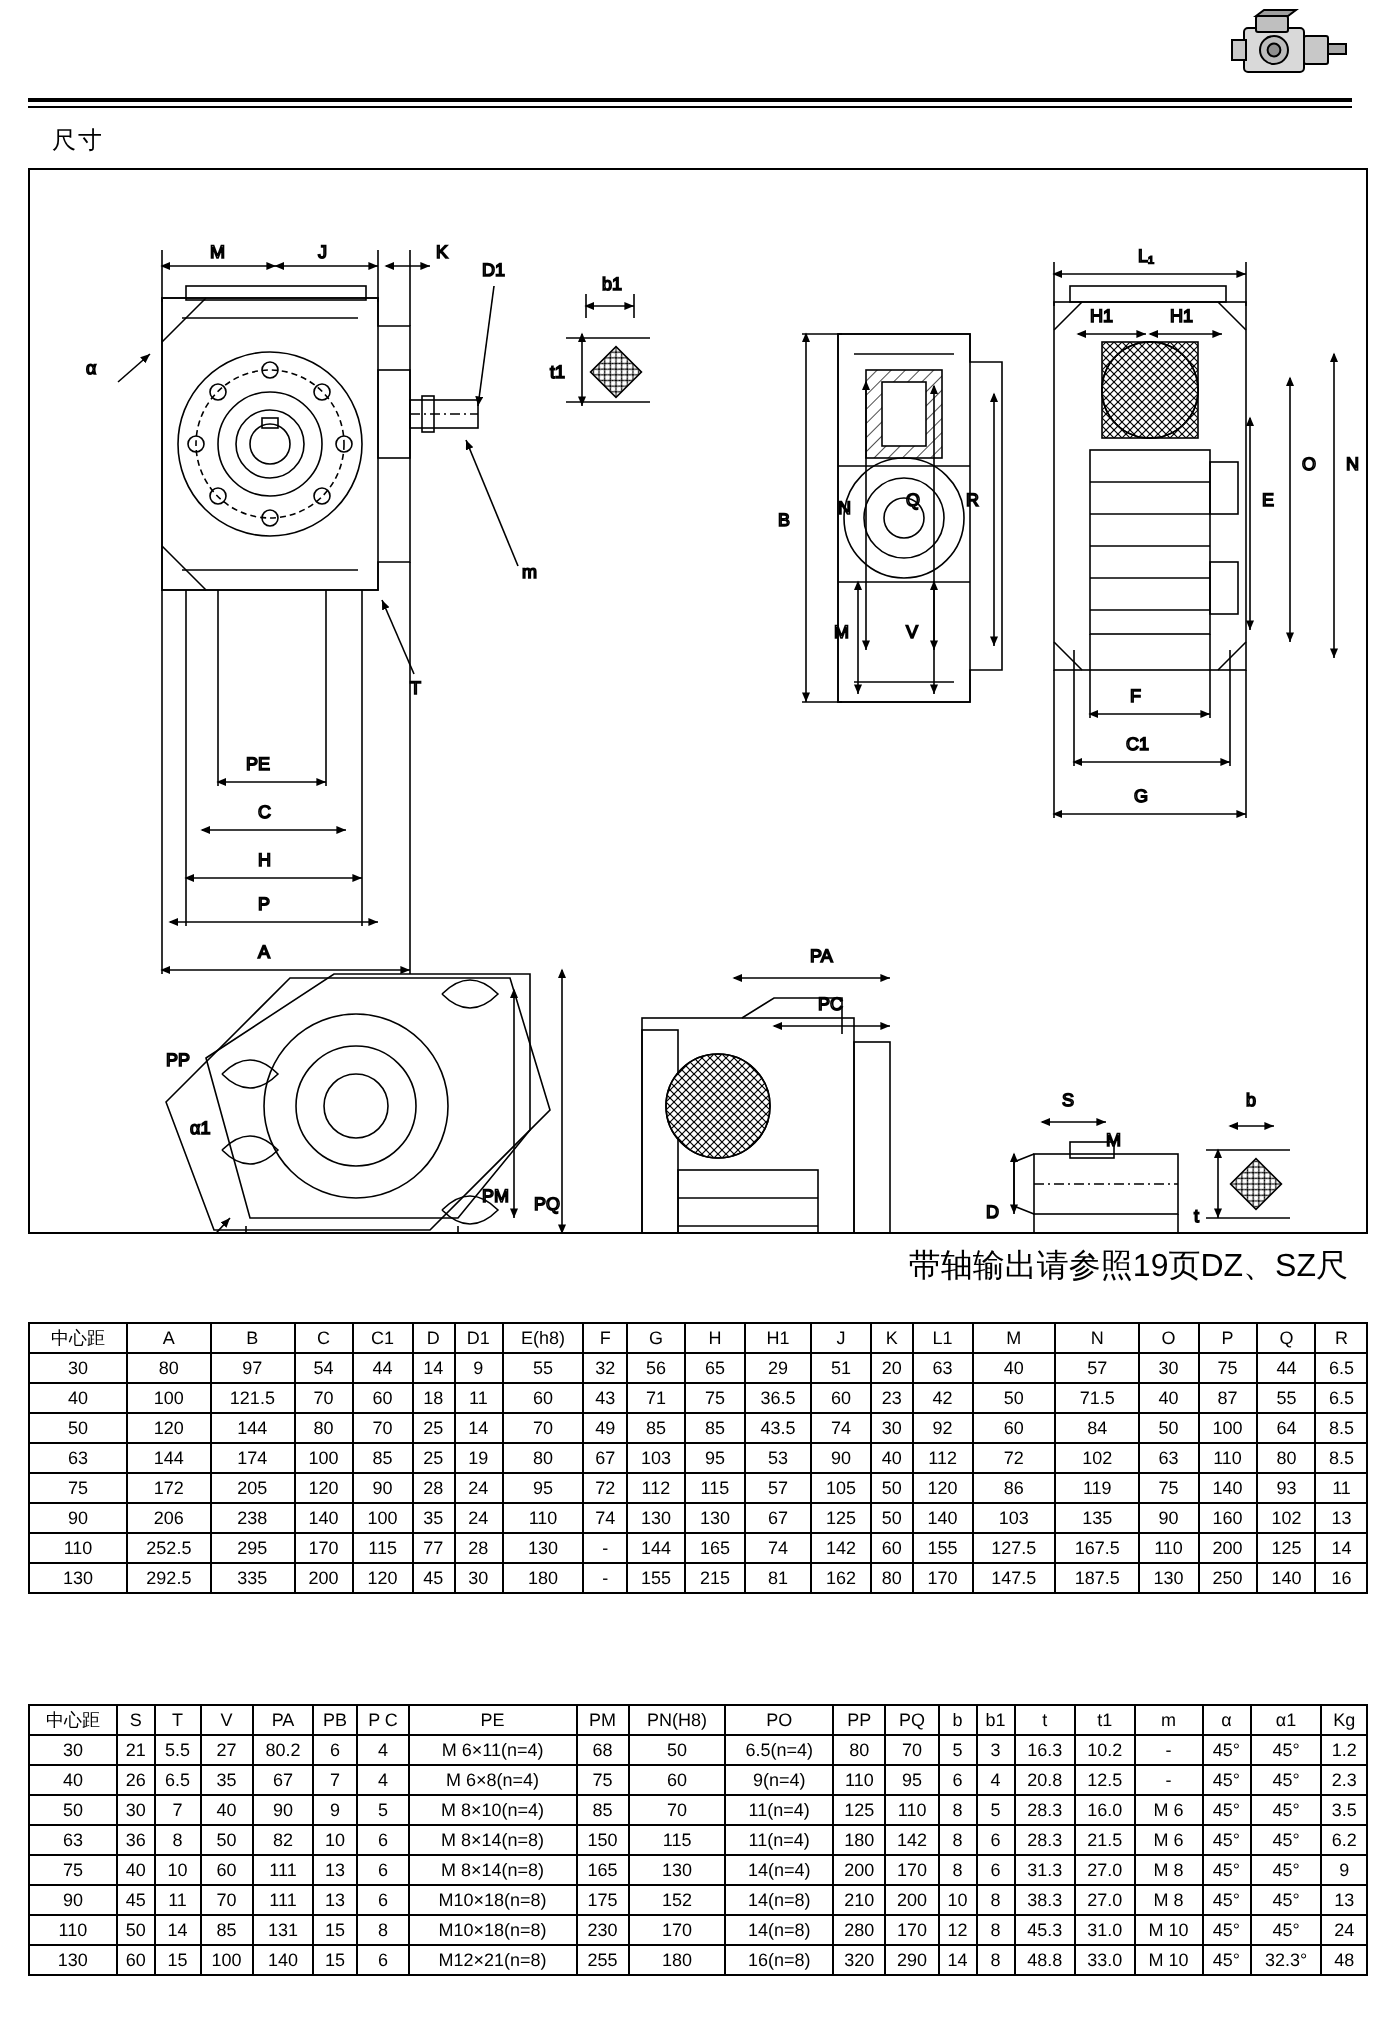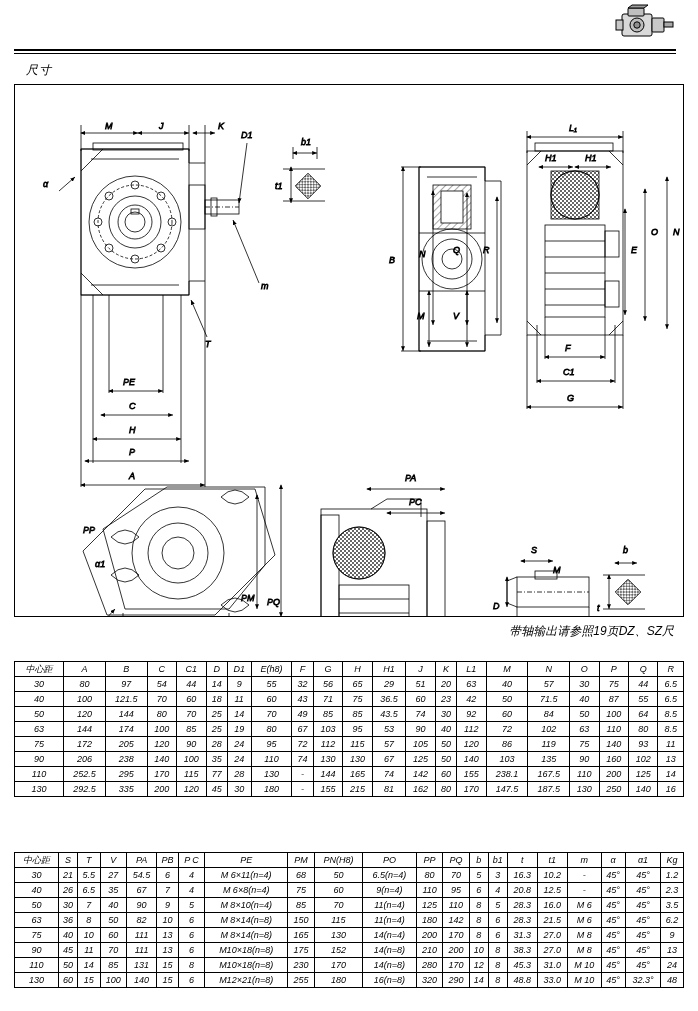--- a/index.html
+++ b/index.html
@@ -7,21 +7,21 @@
     margin: 0; padding: 0;
     background: #ffffff;
     font-family: "Liberation Sans", sans-serif;
   }
   body {
     width: 698px; height: 1011px;
     position: relative;
     overflow: hidden;
     color: #000;
   }
-  .page { position: relative; width: 690px; height: 1011px; font-style: italic; }
+  .page { position: relative; width: 690px; height: 1011px; }
 
   
   .header-icon {
     position: absolute; top: 4px; right: 14px;
     width: 68px; height: 40px;
   }
   .hdr-rule {
     position: absolute; left: 14px; right: 14px; top: 49px;
     border-top: 2px solid #000;
   }
@@ -38,21 +38,21 @@
   .draw-frame {
     position: absolute; left: 14px; top: 84px;
     width: 670px; height: 533px;
     border: 1px solid #000;
     background: #fff;
   }
   .draw-svg { position: absolute; left: 0; top: 0; }
 
   .note-right {
     position: absolute; right: 16px; top: 623px;
-    font-size: 12px;
+    font-size: 16px;
   }
 
   
   table.dim {
     position: absolute;
     border-collapse: collapse;
     font-size: 9px;
     font-family: "Liberation Sans", sans-serif;
   }
   table.dim th, table.dim td {
@@ -541,21 +541,21 @@
           <td>77</td>
           <td>28</td>
           <td>130</td>
           <td>-</td>
           <td>144</td>
           <td>165</td>
           <td>74</td>
           <td>142</td>
           <td>60</td>
           <td>155</td>
-          <td>238.1</td>
+          <td>127.5</td>
           <td>167.5</td>
           <td>110</td>
           <td>200</td>
           <td>125</td>
           <td>14</td>
         </tr>
         <tr>
           <td>130</td>
           <td>292.5</td>
           <td>335</td>
@@ -606,21 +606,21 @@
         <th>α1</th>
         <th>Kg</th>
       </tr>
     </thead>
     <tbody id="tbody-b">
         <tr>
           <td>30</td>
           <td>21</td>
           <td>5.5</td>
           <td>27</td>
-          <td>54.5</td>
+          <td>80.2</td>
           <td>6</td>
           <td>4</td>
           <td>M 6×11(n=4)</td>
           <td>68</td>
           <td>50</td>
           <td>6.5(n=4)</td>
           <td>80</td>
           <td>70</td>
           <td>5</td>
           <td>3</td>

